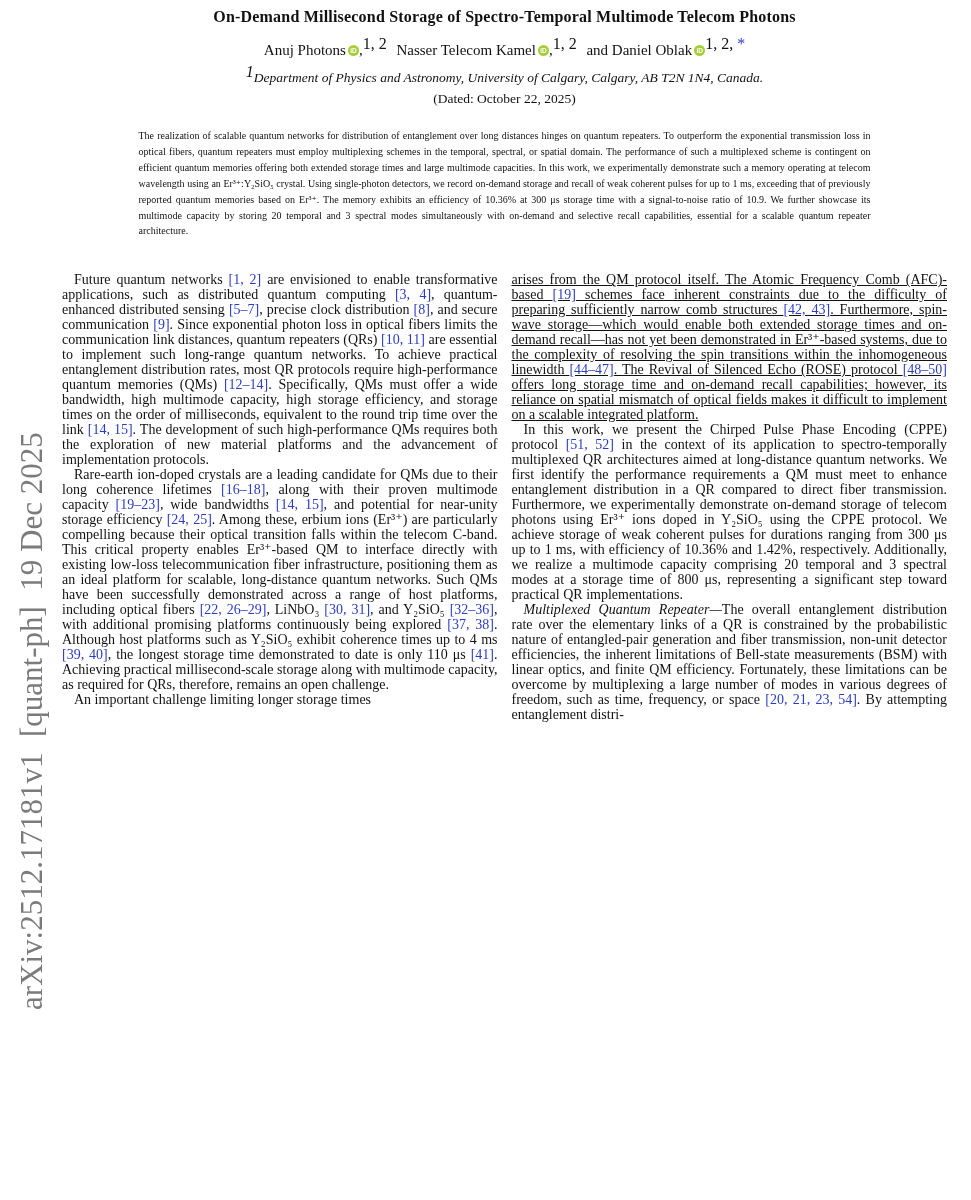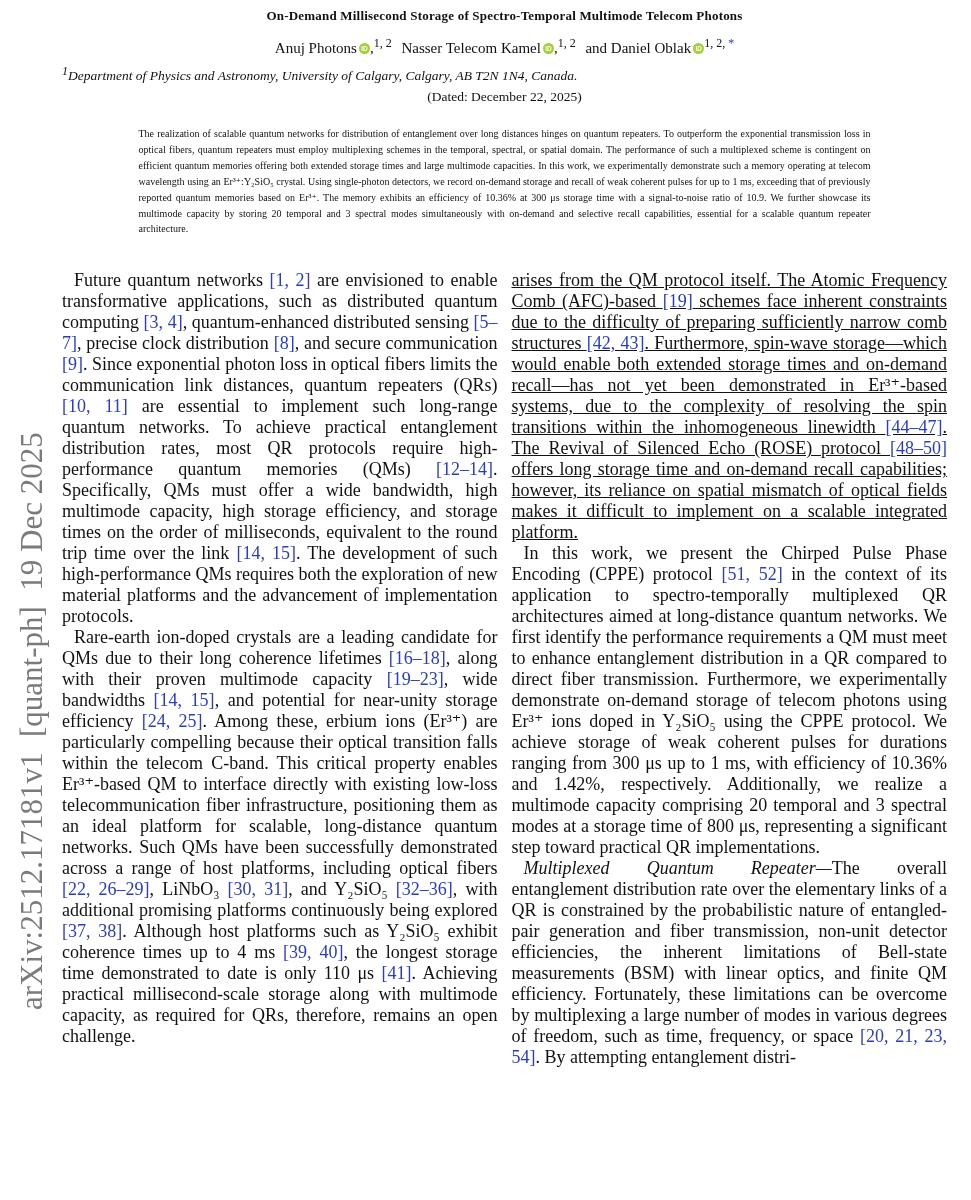--- a/index.html
+++ b/index.html
@@ -25,44 +25,44 @@
     transform-origin:0 0;
     white-space:pre;
     font-size:31px;
     color:var(--gray);
     font-family:"Liberation Serif","DejaVu Serif",serif;
   }
   .content{position:relative;}
   .title{
     text-align:center;
     font-weight:bold;
-    font-size:13px;
+    font-size:16px;
     margin:0 0 0 0;
     letter-spacing:.2px;
   }
   .authors{
     text-align:center;
     font-size:15px;
     margin-top:16px;
   }
   .author{white-space:nowrap;margin:0 3px;}
-  sup{font-size:12px;line-height:0;}
+  sup{font-size:16px;line-height:0;}
   .orcid{
     display:inline-block;
     width:11px;height:11px;
     border-radius:50%;
     background:var(--orcid);
     color:#fff;
     font:bold 6.5px/11px "Liberation Sans","DejaVu Sans",sans-serif;
     text-align:center;
     vertical-align:2px;
     margin-left:2px;
   }
   .affils{
-    text-align:left;
+    text-align:center;
     font-style:italic;
     font-size:13.5px;
     line-height:19px;
     margin-top:9px;
   }
   .date{
     text-align:center;
     font-size:13.5px;
     margin-top:4px;
   }
@@ -73,22 +73,22 @@
     line-height:15.9px;
     text-align:justify;
   }
   .columns{
     display:flex;
     gap:14px;
     margin-top:33px;
   }
   .col{
     flex:1 1 0;
-    font-size:18px;
-    line-height:21px;
+    font-size:14px;
+    line-height:15px;
     text-align:justify;
   }
   .para{margin:0;text-indent:12px;}
   .para.noindent{text-indent:0;text-decoration:underline;}
   .cite{color:var(--cite);}
   em.lead{}
 </style>
 </head>
 <body>
 
@@ -103,28 +103,29 @@
     <div class="authors">
       <span class="author"><span>Anuj Photons</span><span class="orcid">iD</span><span>,</span><sup>1, 2</sup></span>
       <span class="author"><span>Nasser Telecom Kamel</span><span class="orcid">iD</span><span>,</span><sup>1, 2</sup></span>
       <span class="author"><span>and </span><span>Daniel Oblak</span><span class="orcid">iD</span><sup>1, 2, </sup><sup class="cite">*</sup></span>
     </div>
 
     <div class="affils">
       <div><sup>1</sup><span>Department of Physics and Astronomy, University of Calgary, Calgary, AB T2N 1N4, Canada.</span></div>
     </div>
 
-    <div class="date">(Dated: December 22, 2025)</div>
+    <div class="date">(Dated: October 22, 2025)</div>
 
     <div class="abstract">The realization of scalable quantum networks for distribution of entanglement over long distances hinges on quantum repeaters. To outperform the exponential transmission loss in optical fibers, quantum repeaters must employ multiplexing schemes in the temporal, spectral, or spatial domain. The performance of such a multiplexed scheme is contingent on efficient quantum memories offering both extended storage times and large multimode capacities. In this work, we experimentally demonstrate such a memory operating at telecom wavelength using an Er³⁺:Y₂SiO₅ crystal. Using single-photon detectors, we record on-demand storage and recall of weak coherent pulses for up to 1 ms, exceeding that of previously reported quantum memories based on Er³⁺. The memory exhibits an efficiency of 10.36% at 300 μs storage time with a signal-to-noise ratio of 10.9. We further showcase its multimode capacity by storing 20 temporal and 3 spectral modes simultaneously with on-demand and selective recall capabilities, essential for a scalable quantum repeater architecture.</div>
 
     <div class="columns">
       <div class="col">
           <p class="para">Future quantum networks <span class="cite">[1, 2]</span> are envisioned to enable transformative applications, such as distributed quantum computing <span class="cite">[3, 4]</span>, quantum-enhanced distributed sensing <span class="cite">[5–7]</span>, precise clock distribution <span class="cite">[8]</span>, and secure communication <span class="cite">[9]</span>. Since exponential photon loss in optical fibers limits the communication link distances, quantum repeaters (QRs) <span class="cite">[10, 11]</span> are essential to implement such long-range quantum networks. To achieve practical entanglement distribution rates, most QR protocols require high-performance quantum memories (QMs) <span class="cite">[12–14]</span>. Specifically, QMs must offer a wide bandwidth, high multimode capacity, high storage efficiency, and storage times on the order of milliseconds, equivalent to the round trip time over the link <span class="cite">[14, 15]</span>. The development of such high-performance QMs requires both the exploration of new material platforms and the advancement of implementation protocols.</p>
           <p class="para">Rare-earth ion-doped crystals are a leading candidate for QMs due to their long coherence lifetimes <span class="cite">[16–18]</span>, along with their proven multimode capacity <span class="cite">[19–23]</span>, wide bandwidths <span class="cite">[14, 15]</span>, and potential for near-unity storage efficiency <span class="cite">[24, 25]</span>. Among these, erbium ions (Er³⁺) are particularly compelling because their optical transition falls within the telecom C-band. This critical property enables Er³⁺-based QM to interface directly with existing low-loss telecommunication fiber infrastructure, positioning them as an ideal platform for scalable, long-distance quantum networks. Such QMs have been successfully demonstrated across a range of host platforms, including optical fibers <span class="cite">[22, 26–29]</span>, LiNbO₃ <span class="cite">[30, 31]</span>, and Y₂SiO₅ <span class="cite">[32–36]</span>, with additional promising platforms continuously being explored <span class="cite">[37, 38]</span>. Although host platforms such as Y₂SiO₅ exhibit coherence times up to 4 ms <span class="cite">[39, 40]</span>, the longest storage time demonstrated to date is only 110 μs <span class="cite">[41]</span>. Achieving practical millisecond-scale storage along with multimode capacity, as required for QRs, therefore, remains an open challenge.</p>
+          <p class="para">An important challenge limiting longer storage times</p>
         </div>
       <div class="col">
           <p class="para noindent">arises from the QM protocol itself. The Atomic Frequency Comb (AFC)-based <span class="cite">[19]</span> schemes face inherent constraints due to the difficulty of preparing sufficiently narrow comb structures <span class="cite">[42, 43]</span>. Furthermore, spin-wave storage—which would enable both extended storage times and on-demand recall—has not yet been demonstrated in Er³⁺-based systems, due to the complexity of resolving the spin transitions within the inhomogeneous linewidth <span class="cite">[44–47]</span>. The Revival of Silenced Echo (ROSE) protocol <span class="cite">[48–50]</span> offers long storage time and on-demand recall capabilities; however, its reliance on spatial mismatch of optical fields makes it difficult to implement on a scalable integrated platform.</p>
           <p class="para">In this work, we present the Chirped Pulse Phase Encoding (CPPE) protocol <span class="cite">[51, 52]</span> in the context of its application to spectro-temporally multiplexed QR architectures aimed at long-distance quantum networks. We first identify the performance requirements a QM must meet to enhance entanglement distribution in a QR compared to direct fiber transmission. Furthermore, we experimentally demonstrate on-demand storage of telecom photons using Er³⁺ ions doped in Y₂SiO₅ using the CPPE protocol. We achieve storage of weak coherent pulses for durations ranging from 300 μs up to 1 ms, with efficiency of 10.36% and 1.42%, respectively. Additionally, we realize a multimode capacity comprising 20 temporal and 3 spectral modes at a storage time of 800 μs, representing a significant step toward practical QR implementations.</p>
           <p class="para"><em class="lead">Multiplexed Quantum Repeater—</em>The overall entanglement distribution rate over the elementary links of a QR is constrained by the probabilistic nature of entangled-pair generation and fiber transmission, non-unit detector efficiencies, the inherent limitations of Bell-state measurements (BSM) with linear optics, and finite QM efficiency. Fortunately, these limitations can be overcome by multiplexing a large number of modes in various degrees of freedom, such as time, frequency, or space <span class="cite">[20, 21, 23, 54]</span>. By attempting entanglement distri-</p>
         </div>
     </div>
 
   </div>
 </div>

